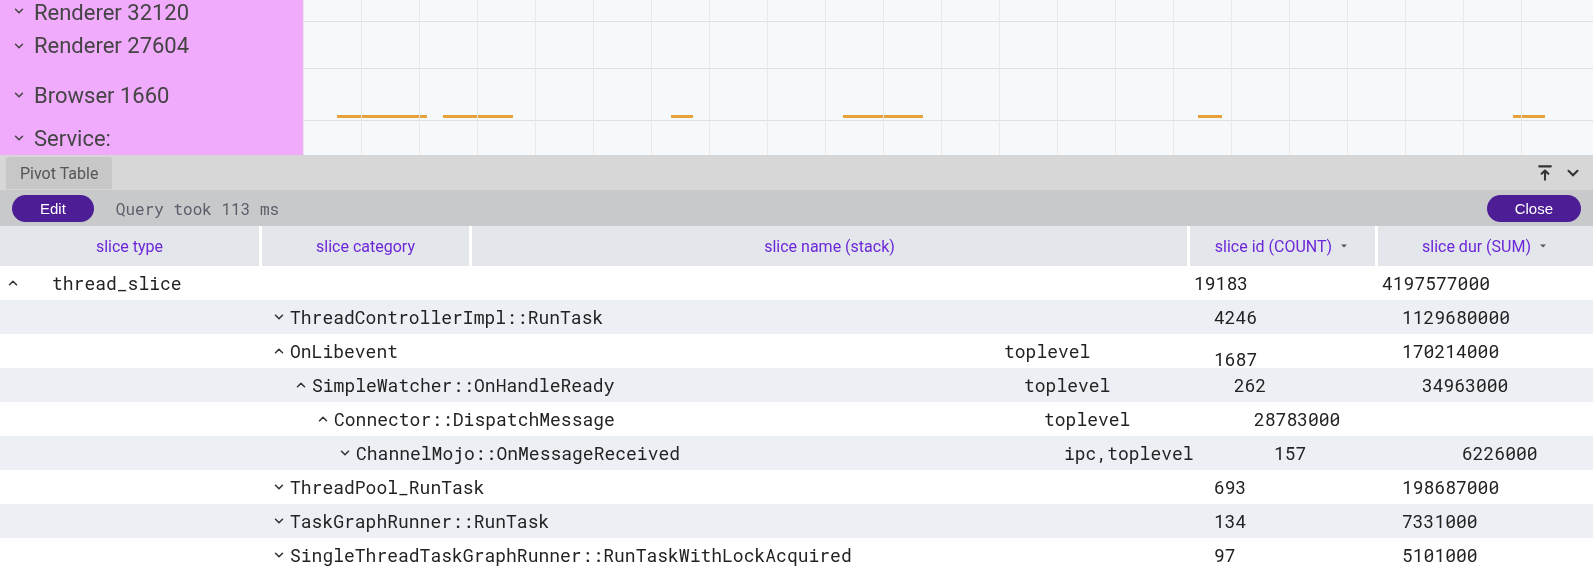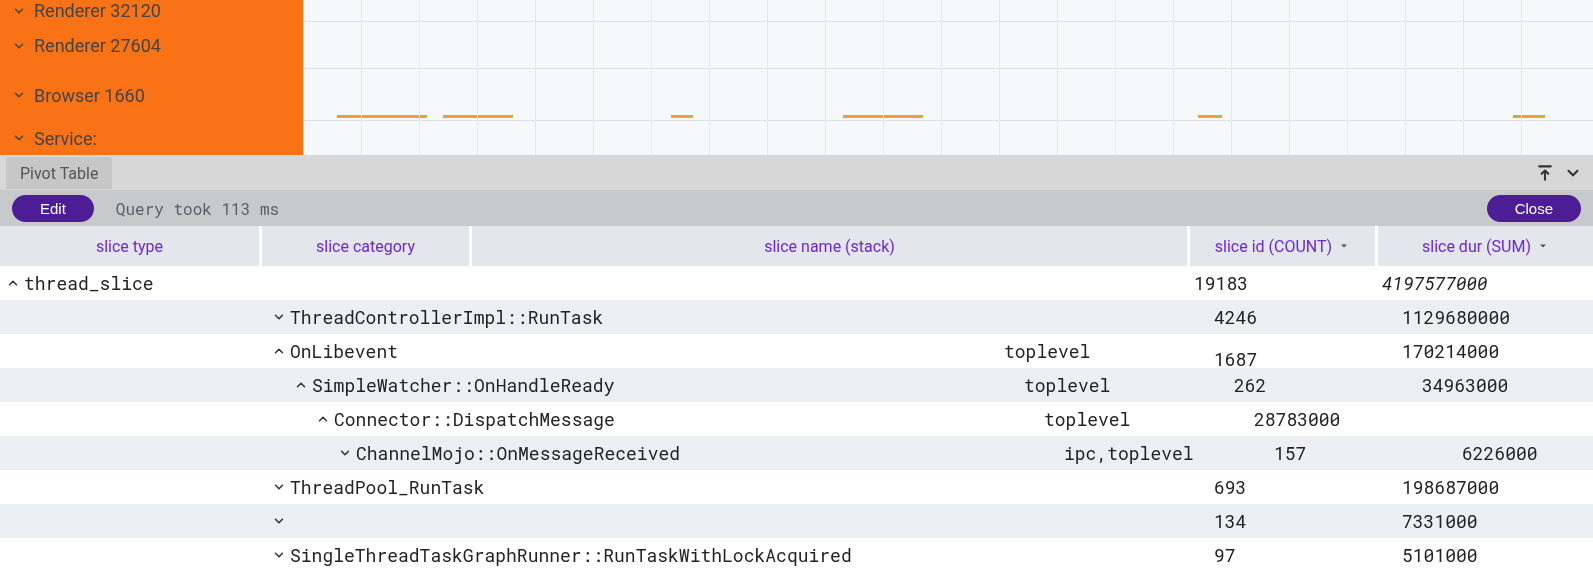--- a/index.html
+++ b/index.html
@@ -23,22 +23,22 @@
     display: flex;
     width: 100%;
     border-bottom: 1px solid #e0e0e0;
   }
   .track-row {
     display: flex;
     align-items: center;
     height: 47px;
     padding: 0 8px;
     width: 303px;
-    background: #f97316;
-    font-size: 18px;
+    background: #f0abfc;
+    font-size: 22px;
     color: #444;
   }
   .track-row.first { height: 22px; align-items: flex-start; }
   .track-row .chevron {
     width: 22px;
     height: 22px;
     display: flex;
     align-items: center;
     justify-content: center;
     cursor: pointer;
@@ -295,32 +295,32 @@
       <span>slice dur (SUM)</span>
       <span class="sort-icon">
         <svg width="12" height="12" viewBox="0 0 24 24">
             <path d="M6 9l6 6 6-6z" fill="#555"></path>
           </svg>
       </span>
     </div>
   </div>
   <div class="pt-body" id="pt-body">
       <div class="row odd">
-        <div class="cell col-type mono" style="">
+        <div class="cell col-type mono" style=" gap: 28px;">
           <span class="chev">
             <svg width="14" height="14" viewBox="0 0 24 24">
               <path d="M6 15l6-6 6 6" stroke="#333" stroke-width="2.6" fill="none" stroke-linecap="round" stroke-linejoin="round"></path>
             </svg>
           </span>
           <span>thread_slice</span>
         </div>
         <div class="cell col-name mono"></div>
         <div class="cell col-cat" style="padding-left: 4px;"></div>
         <div class="cell col-cnt" style="padding-left: 4px;">19183</div>
-        <div class="cell col-dur" style="padding-left: 4px; font-style: italic;">4197577000</div>
+        <div class="cell col-dur" style="padding-left: 4px;">4197577000</div>
       </div>
       <div class="row even">
         <div class="cell col-type mono"></div>
         <div class="cell col-name mono" style="padding-left: 6px;">
           <span class="chev">
             <svg width="14" height="14" viewBox="0 0 24 24">
               <path d="M6 9l6 6 6-6" stroke="#333" stroke-width="2.6" fill="none" stroke-linecap="round" stroke-linejoin="round"></path>
             </svg>
           </span>
           <span>ThreadControllerImpl::RunTask</span>
@@ -399,20 +399,21 @@
         <div class="cell col-dur" style="padding-left: 24px;">198687000</div>
       </div>
       <div class="row even">
         <div class="cell col-type mono"></div>
         <div class="cell col-name mono" style="padding-left: 6px;">
           <span class="chev">
             <svg width="14" height="14" viewBox="0 0 24 24">
               <path d="M6 9l6 6 6-6" stroke="#333" stroke-width="2.6" fill="none" stroke-linecap="round" stroke-linejoin="round"></path>
             </svg>
           </span>
+          <span>TaskGraphRunner::RunTask</span>
         </div>
         <div class="cell col-cat" style="padding-left: 24px;"></div>
         <div class="cell col-cnt" style="padding-left: 24px;">134</div>
         <div class="cell col-dur" style="padding-left: 24px;">7331000</div>
       </div>
       <div class="row odd">
         <div class="cell col-type mono"></div>
         <div class="cell col-name mono" style="padding-left: 6px;">
           <span class="chev">
             <svg width="14" height="14" viewBox="0 0 24 24">

